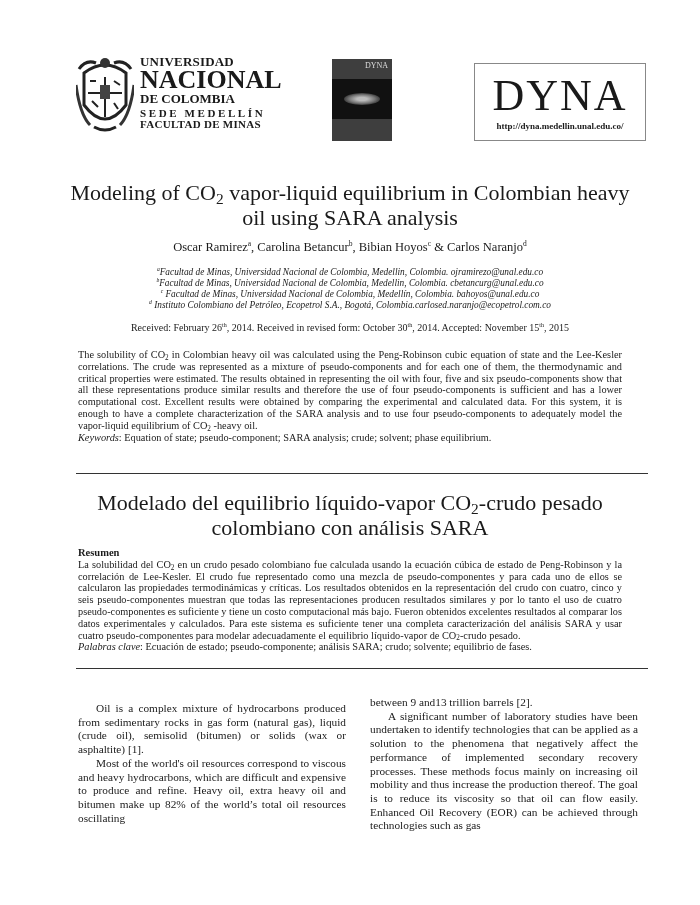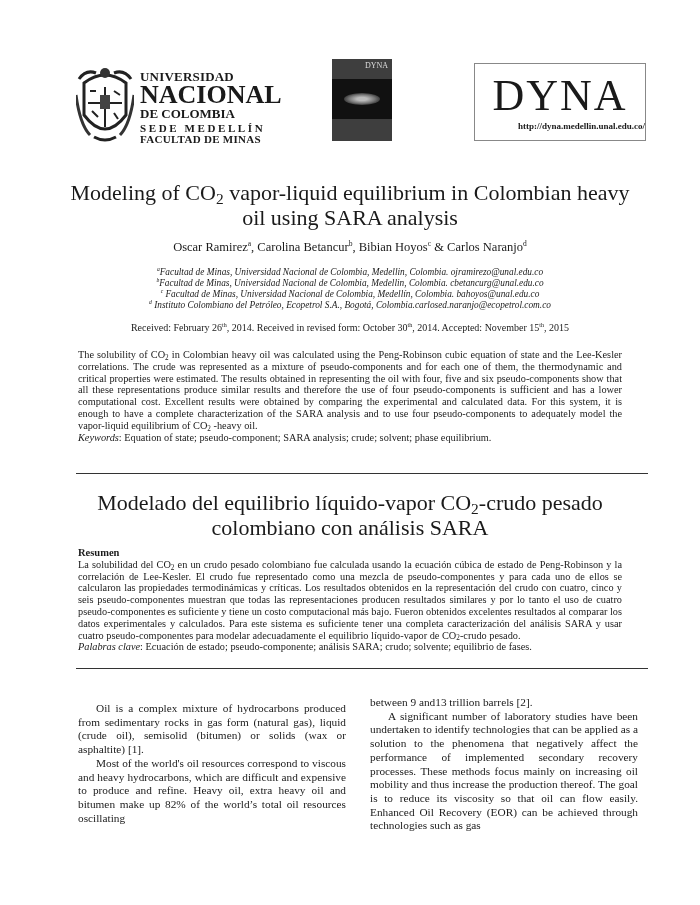--- a/index.html
+++ b/index.html
@@ -1,37 +1,37 @@
 <!DOCTYPE html>
 <html><head>
 <meta charset="utf-8">
 <style>
   * { box-sizing: border-box; margin: 0; padding: 0; }
   html, body { width: 700px; height: 905px; background: #ffffff; overflow: hidden; }
   body { font-family: "Liberation Serif", "DejaVu Serif", serif; color: #1a1a1a; position: relative; }
 
   .header { position: absolute; top: 55px; left: 76px; width: 570px; height: 95px; }
-  .uni-logo { position: absolute; left: 0; top: 0; width: 190px; height: 90px; display: flex; align-items: flex-end; }
+  .uni-logo { position: absolute; left: 0; top: 0; width: 190px; height: 90px; display: flex; align-items: flex-start; }
   .crest { width: 58px; height: 80px; position: relative; }
   .crest svg { width: 58px; height: 80px; }
   .uni-text { margin-left: 6px; line-height: 1; }
   .uni-line1 { font-size: 13px; font-weight: bold; letter-spacing: 0.2px; }
   .uni-line2 { font-size: 26px; font-weight: bold; letter-spacing: 0px; line-height: 24px; }
   .uni-line3 { font-size: 13px; font-weight: bold; }
   .uni-line4 { font-size: 11px; font-weight: bold; letter-spacing: 2.6px; margin-top: 3px; }
   .uni-line5 { font-size: 11px; font-weight: bold; letter-spacing: 0.3px; }
 
   .cover { position: absolute; left: 256px; top: 4px; width: 60px; height: 82px; background: #3e3e3e; }
   .cover-title { position: absolute; right: 4px; top: 2px; color: #ddd; font-size: 8px; }
   .cover-band { position: absolute; left: 0; top: 20px; width: 60px; height: 40px; background: #111; }
   .cover-ellipse { position: absolute; left: 12px; top: 34px; width: 36px; height: 12px; border-radius: 50%; background: radial-gradient(ellipse, #bbb 20%, #777 50%, #222 80%); }
 
   .dyna-box { position: absolute; left: 398px; top: 8px; width: 172px; height: 78px; border: 1px solid #888; }
   .dyna-big { position: absolute; left: 0; right: 0; top: 6px; text-align: center; font-size: 44px; letter-spacing: 2px; font-family: "Liberation Serif", serif; }
-  .dyna-url { position: absolute; left: 0; right: 0; top: 57px; text-align: right; font-size: 9px; font-family: "Liberation Serif", serif; font-weight: bold; }
+  .dyna-url { position: absolute; left: 0; right: 0; top: 57px; text-align: center; font-size: 9px; font-family: "Liberation Serif", serif; font-weight: bold; }
 
   .title { position: absolute; top: 180px; left: 60px; width: 580px; text-align: center; font-size: 22px; line-height: 25px; }
   .authors { position: absolute; top: 240px; left: 60px; width: 580px; text-align: center; font-size: 12.5px; }
   sup { font-size: 0.6em; vertical-align: super; line-height: 0; }
   sub { font-size: 0.7em; vertical-align: baseline; position: relative; top: 0.25em; line-height: 0; }
   .affils { position: absolute; top: 267px; left: 60px; width: 580px; text-align: center; font-size: 9.3px; font-style: italic; line-height: 11px; }
   .received { position: absolute; top: 322px; left: 60px; width: 580px; text-align: center; font-size: 10px; }
 
   .section { position: absolute; left: 78px; width: 544px; font-size: 10.3px; line-height: 11.8px; text-align: justify; }
   .abs-head { font-weight: bold; font-size: 10.5px; }

